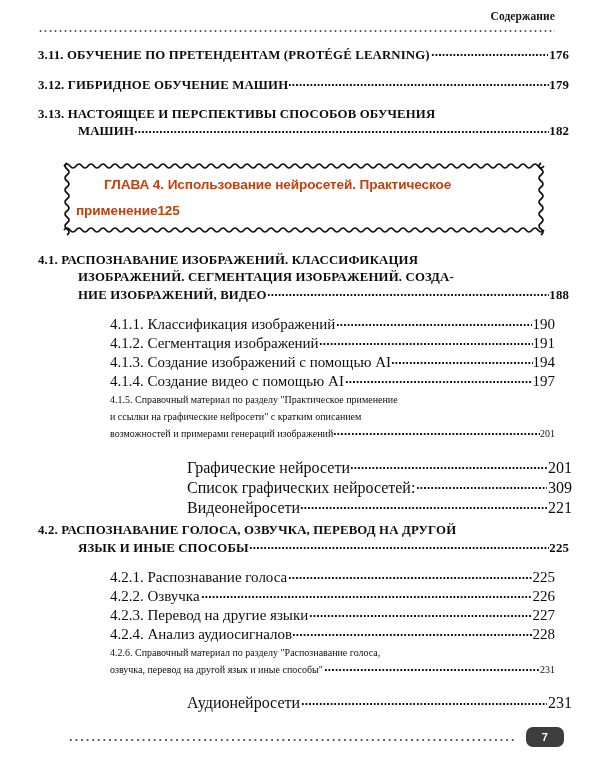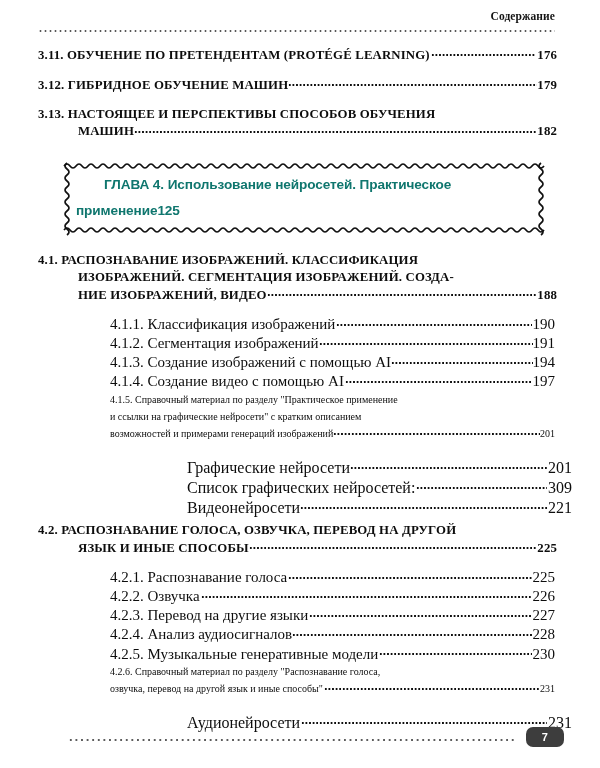--- a/index.html
+++ b/index.html
@@ -56,21 +56,21 @@
 
   
   .toc-body {
     position: absolute;
     left: 0; right: 0; top: 34px;
   }
 
   
   .l1 {
     position: relative;
-    margin: 0 43px 0 38px;
+    margin: 0 31px 0 38px;
     font-weight: bold;
     font-size: 12.8px;
     line-height: 17px;
     letter-spacing: 0.15px;
     text-transform: uppercase;
   }
   .l1 .hang2 {
     display: block;
     padding-left: 40px;
     text-indent: 0;
@@ -143,21 +143,21 @@
   .chapbox-inner {
     position: absolute;
     left: 14px;
     right: 14px;
     top: 12px;
     bottom: 8px;
     font-family: "Liberation Sans", "DejaVu Sans", sans-serif;
     font-weight: bold;
     font-size: 13.6px;
     line-height: 26px;
-    color: #0f766e;
+    color: #c2410c;
     letter-spacing: -0.1px;
   }
   .chapbox-line1 { padding-left: 28px; white-space: nowrap; }
   .chapbox-line2 { display: flex; align-items: baseline; }
   .chapbox-line2 .lead::after {
     bottom: 0.16em;
     background-size: 3.9px 2px;
     height: 3px;
     background-image: radial-gradient(circle, currentColor 1.05px, rgba(255,255,255,0) 1.35px);
   }
@@ -394,27 +394,20 @@
         <span class="pg">227</span>
       </div>
     </div>
     <div class="l2">
       <div class="row tight">
         <span class="txt">4.2.4. Анализ аудиосигналов</span>
         <span class="lead"></span>
         <span class="pg">228</span>
       </div>
     </div>
-    <div class="l2">
-      <div class="row">
-        <span class="txt">4.2.5. Музыкальные генеративные модели</span>
-        <span class="lead"></span>
-        <span class="pg">230</span>
-      </div>
-    </div>
 
     <div class="l2 wrapblock">
       <span class="line">4.2.6. Справочный материал по разделу "Распознавание голоса,</span>
       <div class="row">
         <span class="txt">озвучка, перевод на другой язык и иные способы"</span>
         <span class="lead"></span>
         <span class="pg">231</span>
       </div>
     </div>
 

